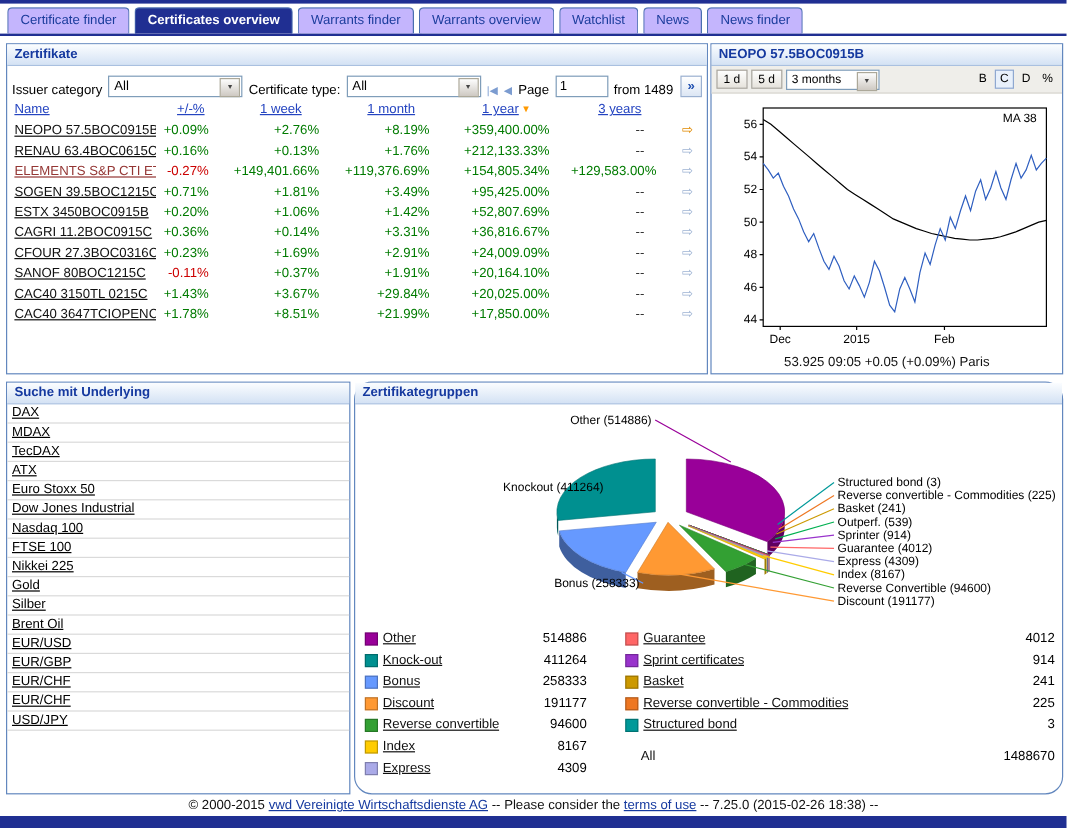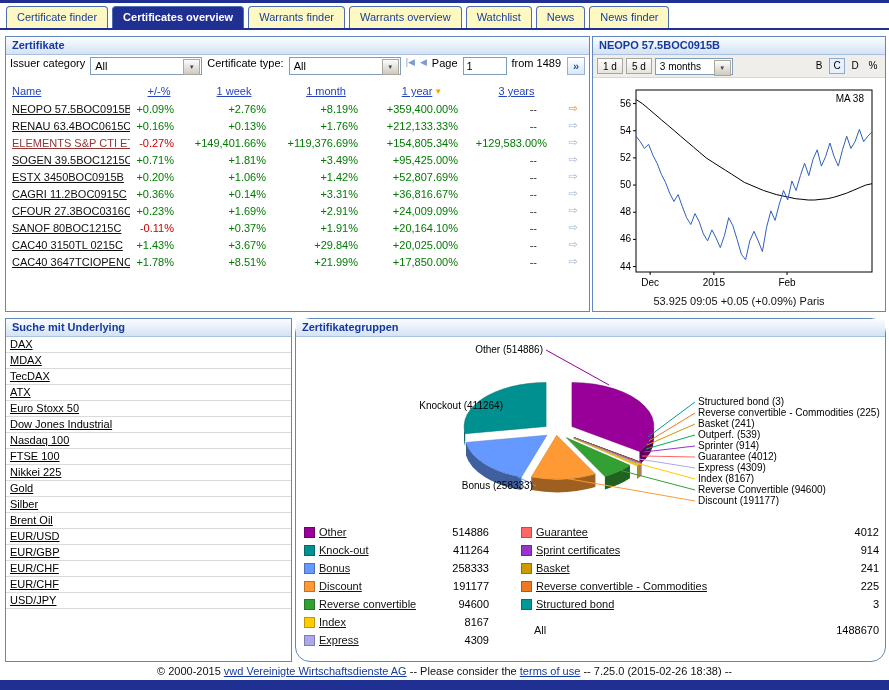--- a/index.html
+++ b/index.html
@@ -1,31 +1,31 @@
 <!DOCTYPE html>
 <html><head>
 <meta charset="utf-8">
 <style>
   html,body{margin:0;padding:0;background:#fff;}
   .page{position:relative;width:889px;height:690px;background:#fff;overflow:hidden;
         font-family:"Liberation Sans","DejaVu Sans",sans-serif;font-size:11px;color:#000;}
   .topstrip{position:absolute;left:0;top:0;width:889px;height:3px;background:#202F92;}
   .tabbar{position:absolute;left:6px;top:4px;height:24px;display:flex;gap:4px;align-items:flex-end;}
-  .tab{border:1px solid #4A6EB0;border-bottom:none;border-radius:4px 4px 0 0;background:#fef9c3;
+  .tab{border:1px solid #4A6EB0;border-bottom:none;border-radius:4px 4px 0 0;background:#c4b5fd;
        color:#1B3C9C;padding:4px 10px 5px;cursor:pointer;white-space:nowrap;}
   .tab.active{background:#202F92;color:#fff;font-weight:bold;}
   .tabline{position:absolute;left:0;top:28px;width:889px;height:2px;background:#202F92;}
 
   .panel{position:absolute;border:1px solid #6287BE;background:#fff;}
   .panel-header{height:17px;line-height:17px;padding-left:6px;font-weight:bold;color:#15399F;
         background:linear-gradient(#FBFDFF,#D4E2F4);border-bottom:1px solid #A9C0E0;}
 
   
   .panel-zert{left:5px;top:36px;width:583px;height:274px;}
-  .filter-row{height:24px;display:flex;align-items:flex-start;gap:5px;padding:2px 4px 0 4px;}
+  .filter-row{height:24px;display:flex;align-items:flex-end;gap:5px;padding:2px 4px 0 4px;}
   .sel{position:relative;height:18px;border:1px solid #7F9DB9;background:#fff;display:flex;
        align-items:center;padding:0 18px 0 4px;box-sizing:border-box;}
   .sel .dd{position:absolute;right:1px;top:1px;width:15px;height:14px;border:1px solid #ACA899;
        background:linear-gradient(#FDFDFD,#CEC9C2);font-size:6px;color:#444;
        display:flex;align-items:center;justify-content:center;}
   .sel-issuer{width:112px;} .sel-type{width:112px;}
   .pg-input{width:36px;height:14px;border:1px solid #7F9DB9;font-size:11px;padding:1px 3px;
        font-family:inherit;}
   .nav-ico{color:#7C9CD0;font-size:9px;cursor:pointer;}
   .more-btn{margin-left:auto;width:18px;height:18px;border:1px solid #9AB0D0;text-align:center;

